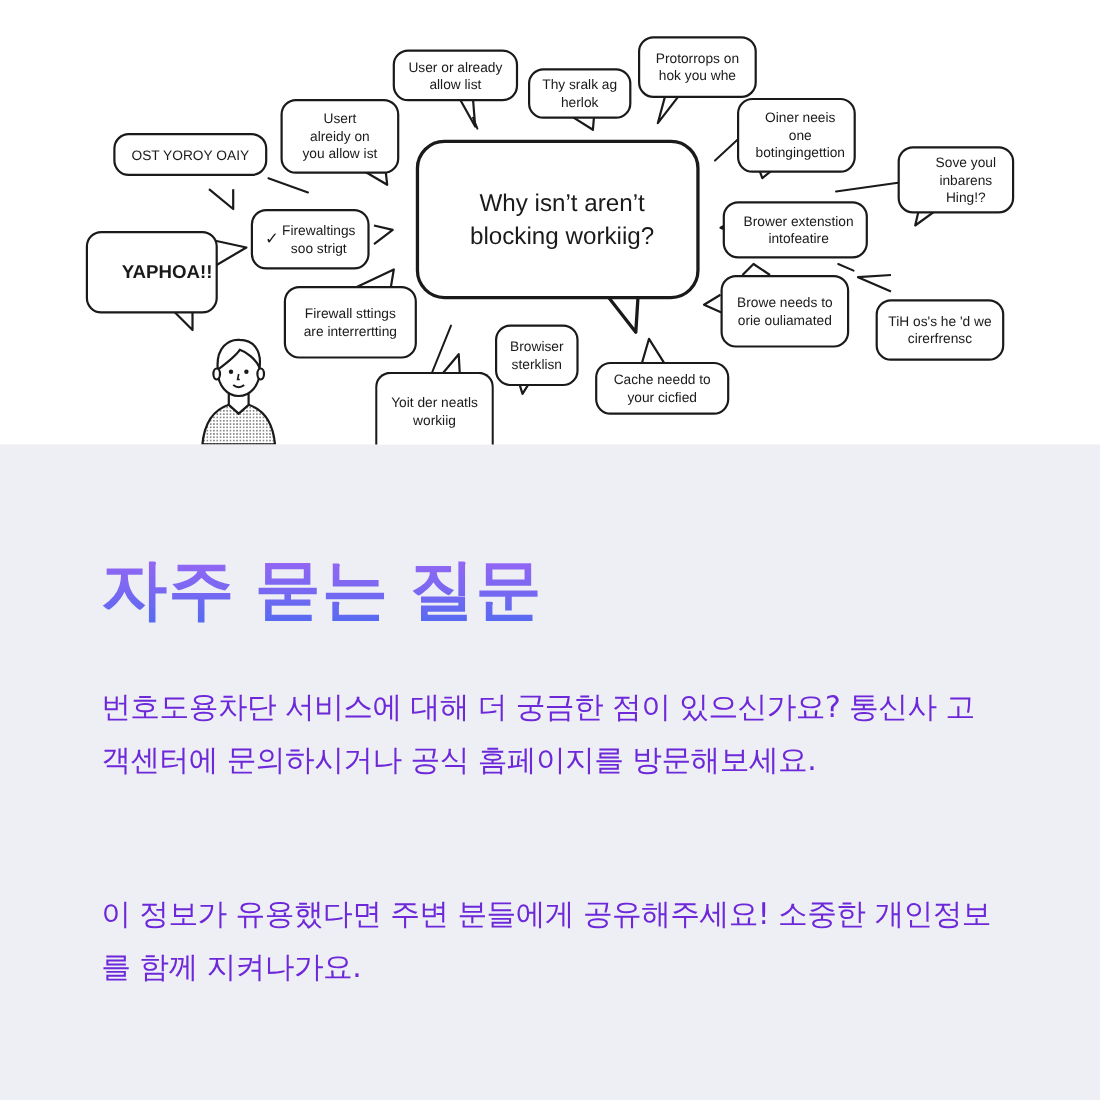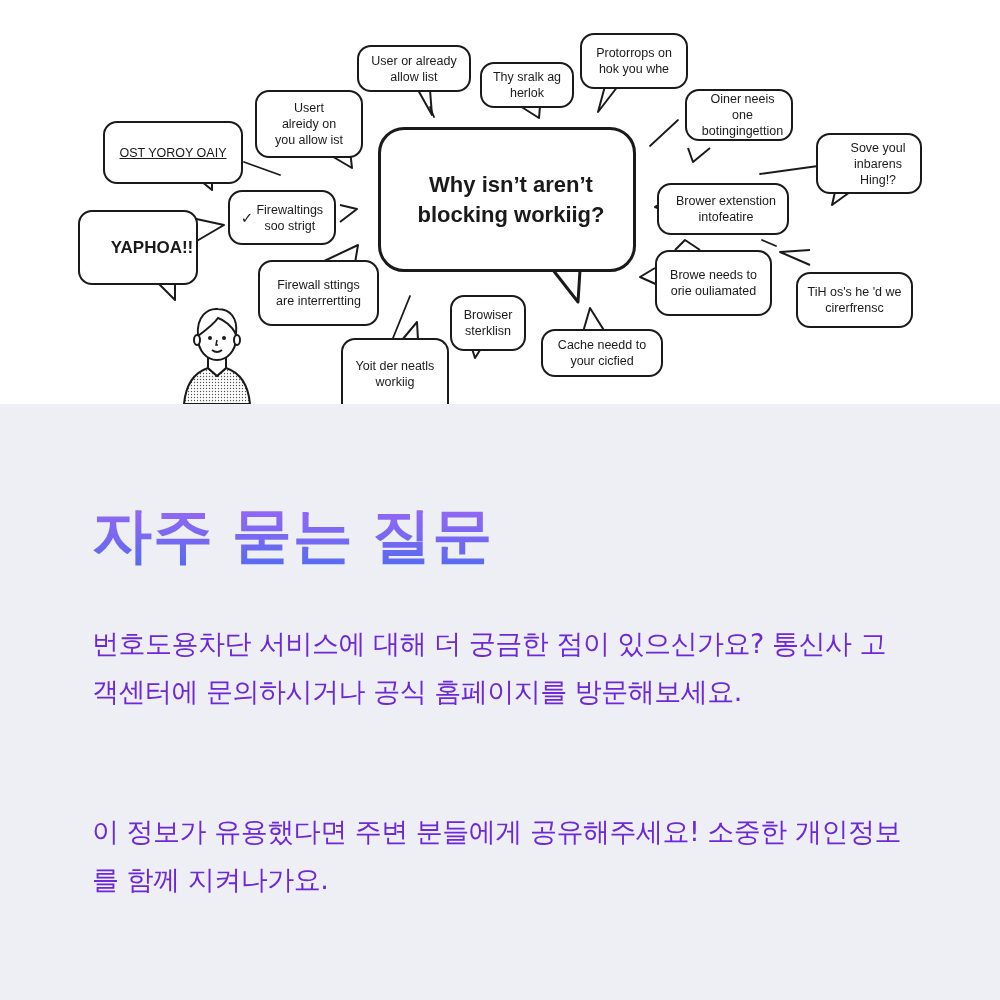--- a/index.html
+++ b/index.html
@@ -24,21 +24,21 @@
       color: #1a1a1a;
       font-size: 12.5px;
       line-height: 16px;
       text-align: center;
       display: flex; align-items: center; justify-content: center;
       padding: 4px 8px;
       white-space: pre-line;
     }
     .bubble.big {
       border-width: 3px; border-radius: 26px;
-      font-size: 22px; line-height: 30px; font-weight: bold; padding-left: 16px;
+      font-size: 22px; line-height: 30px; font-weight: normal; padding-left: 16px;
     }
     .bubble.bold { font-weight: bold; font-size: 17px; }
     .bubble .check { font-weight: bold; margin-right: 3px; font-size: 15px; }
 
     
     .faq-title {
       position: absolute; left: 92px; top: 496px;
       font-size: 60px; font-weight: bold; letter-spacing: 1px;
       line-height: 80px;
       background: linear-gradient(180deg, #a066f5 0%, #7a68f2 50%, #4a6cf0 100%);
@@ -115,22 +115,22 @@
 
     <div class="bubble" style="left:357px; top:45px; width:114px; height:47px;">User or already
 allow list</div>
     <div class="bubble" style="left:480px; top:62px; width:94px; height:46px;">Thy sralk ag
 herlok</div>
     <div class="bubble" style="left:580px; top:33px; width:108px; height:56px;">Protorrops on
 hok you whe</div>
     <div class="bubble" style="left:255px; top:90px; width:108px; height:68px;">Usert
 alreidy on
 you allow ist</div>
-    <div class="bubble" style="left:103px; top:121px; width:140px; height:63px;text-decoration:underline;">OST YOROY OAIY</div>
-    <div class="bubble" style="left:685px; top:89px; width:108px; height:52px;padding-left:15px;">Oiner neeis one
+    <div class="bubble" style="left:103px; top:121px; width:140px; height:39px;">OST YOROY OAIY</div>
+    <div class="bubble" style="left:670px; top:89px; width:108px; height:68px;padding-left:15px;">Oiner neeis one
 botingingettion</div>
     <div class="bubble" style="left:816px; top:133px; width:106px; height:61px;padding-left:26px;">Sove youl
 inbarens Hing!?</div>
     <div class="bubble" style="left:228px; top:190px; width:108px; height:55px;">
       <span class="check">✓</span>
       <span>Firewaltings
 soo strigt</span>
     </div>
     <div class="bubble bold" style="left:78px; top:210px; width:120px; height:75px;padding-left:36px;">YAPHOA!!</div>
     <div class="bubble" style="left:657px; top:183px; width:132px; height:52px;padding-left:14px;">Brower extenstion

